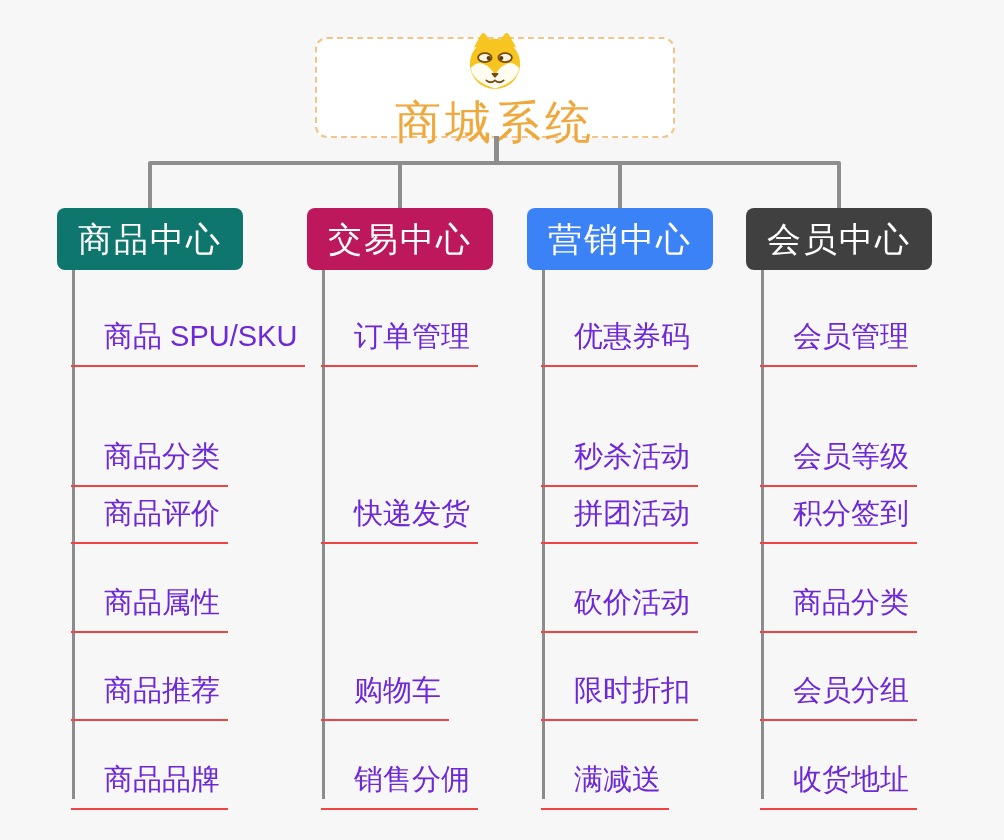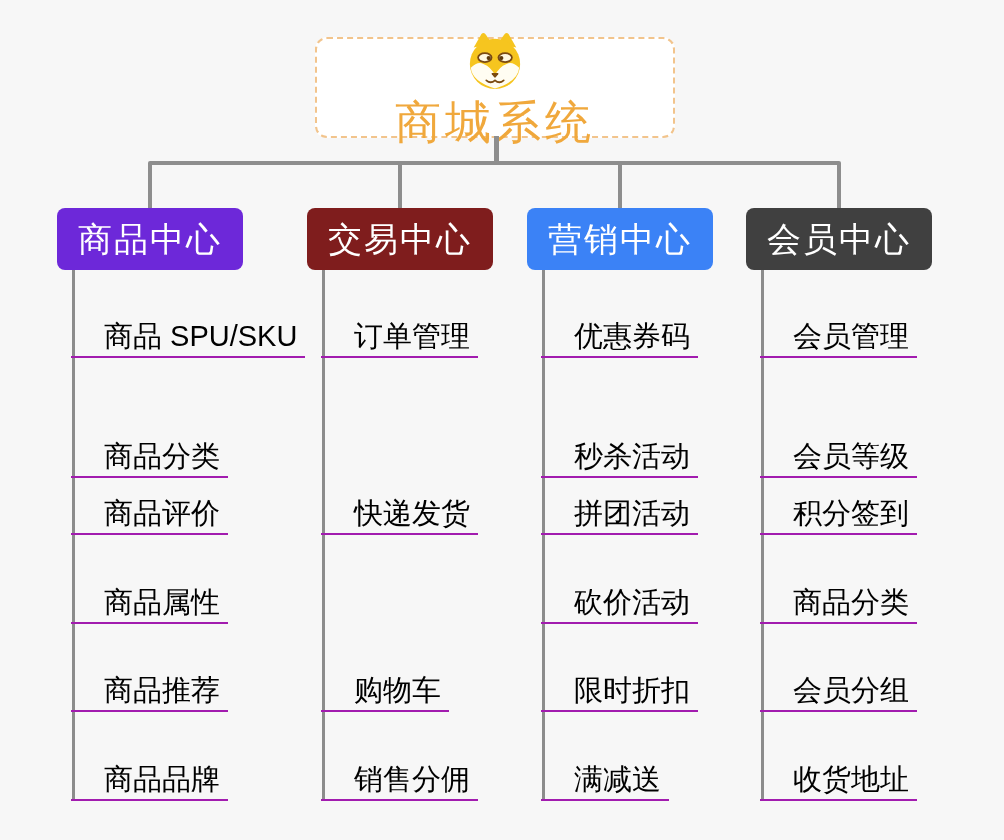--- a/index.html
+++ b/index.html
@@ -41,30 +41,30 @@
   .col.c1{left:57px;}
   .col.c2{left:307px;}
   .col.c3{left:527px;}
   .col.c4{left:746px;}
   .node{
     position:relative;height:62px;border-radius:8px;
     display:flex;align-items:center;justify-content:center;
     color:#ffffff;font-size:34px;letter-spacing:2px;line-height:1;
     cursor:default;
   }
-  .c1 .node{background:#6d28d9;}
-  .c2 .node{background:#7f1d1d;}
+  .c1 .node{background:#0f766e;}
+  .c2 .node{background:#be185d;}
   .c3 .node{background:#3b82f6;}
   .c4 .node{background:#404040;}
   .spine{position:absolute;left:15px;top:62px;width:3px;height:529px;background:#8c8c8c;}
   .item{
     position:absolute;left:14px;height:44px;line-height:48px;
-    padding:0 8px 0 33px;
-    border-bottom:2px solid #a21caf;
-    font-size:29px;color:#000000;white-space:nowrap;
+    padding:0 8px 9px 33px;
+    border-bottom:2px solid #ef4444;
+    font-size:29px;color:#6d28d9;white-space:nowrap;
   }
   .item.i1{top:104px;}
   .item.i2{top:180px;margin-top:44px;}
   .item.i3{top:281px;}
   .item.i4{top:370px;}
   .item.i5{top:458px;}
   .item.i6{top:547px;}
 </style>
 </head>
 <body>

